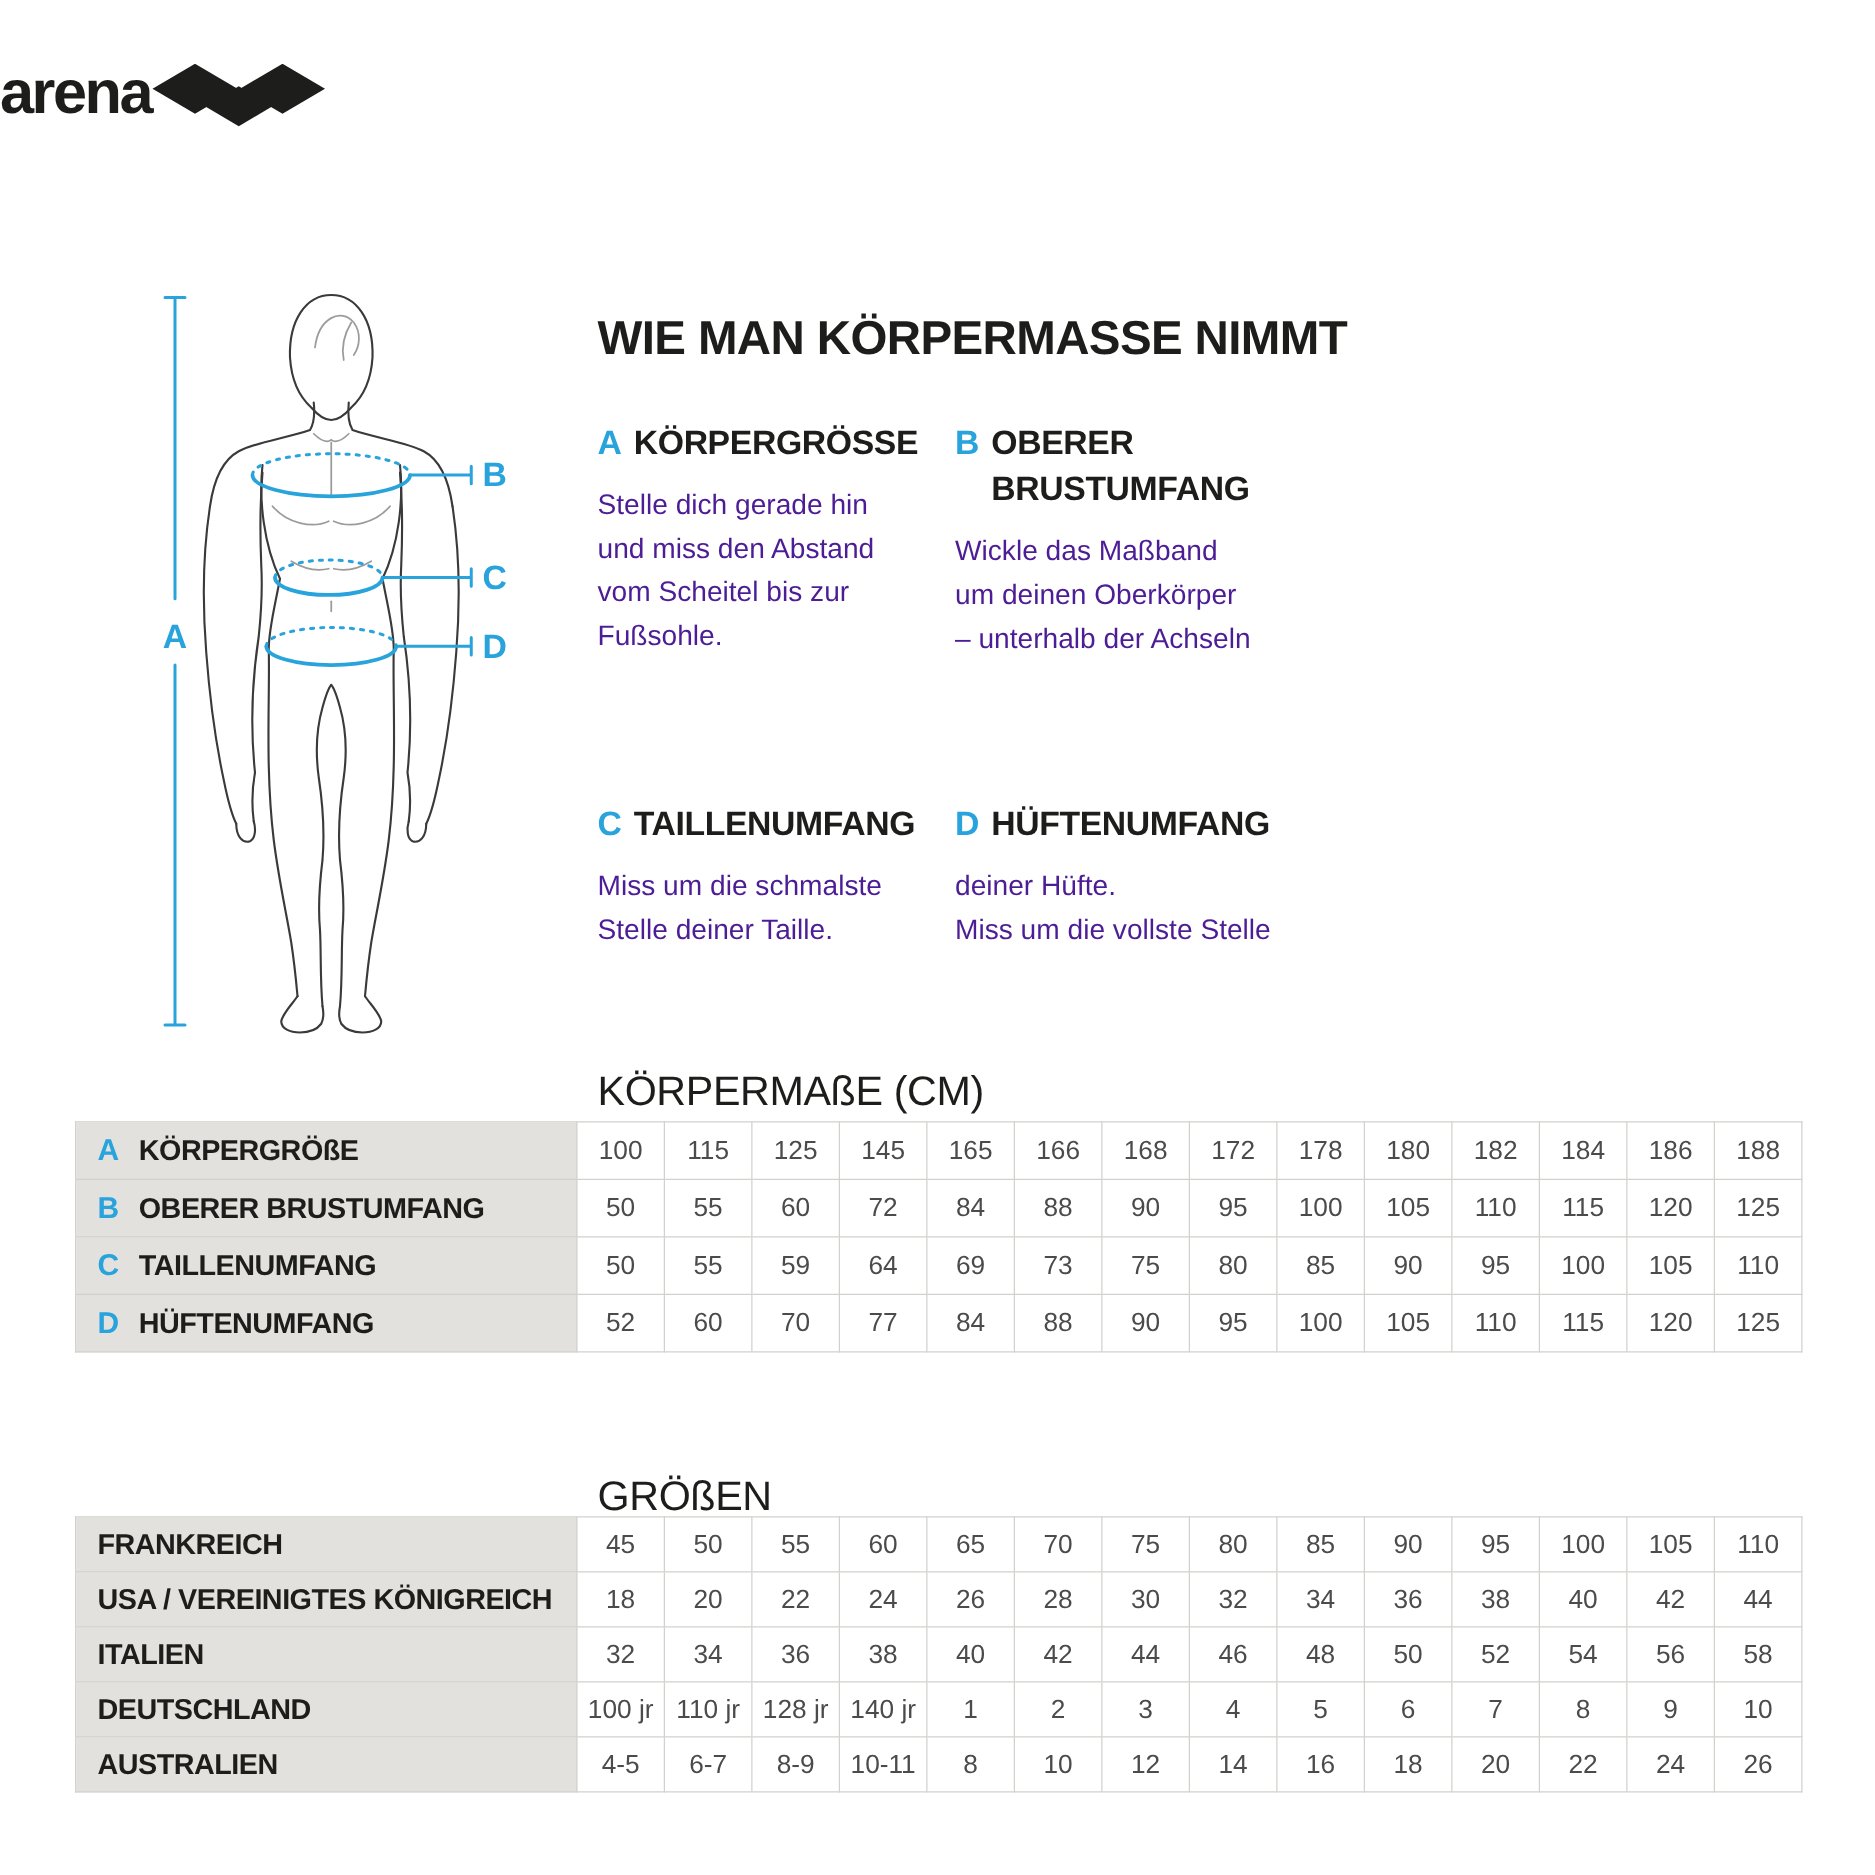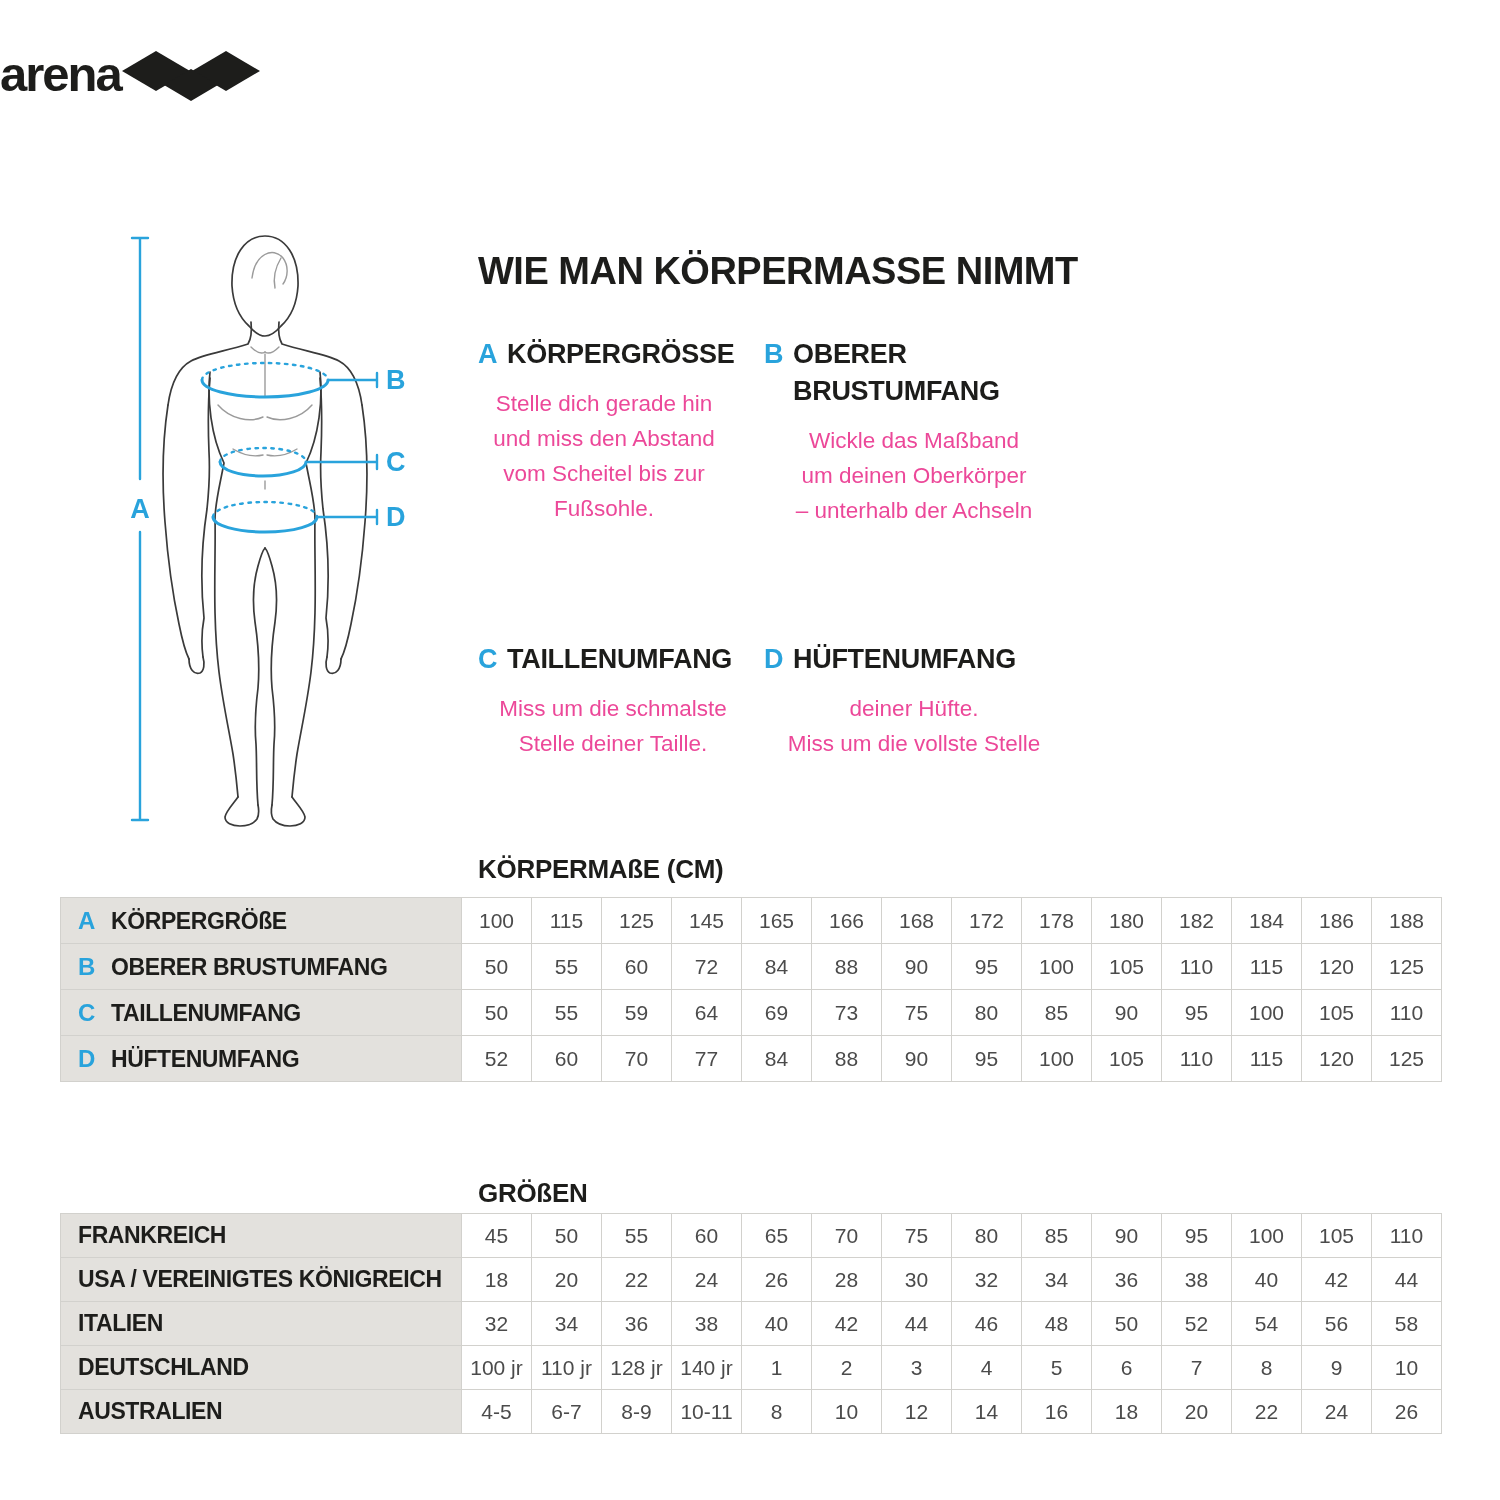--- a/index.html
+++ b/index.html
@@ -13,23 +13,23 @@
   .logo-word { font-size:49px; font-weight:800; letter-spacing:-2px; line-height:1; color:#1d1d1b; }
   .logo-mark { margin-top:7px; }
   
   .main-title { position:absolute; left:478px; top:250px; font-size:38px; font-weight:800; letter-spacing:-0.5px; white-space:nowrap; }
   
   .sec { position:absolute; }
   .sec-head-line { font-size:27px; font-weight:800; line-height:37px; letter-spacing:-0.3px; white-space:nowrap; }
   .sec-letter { display:inline-block; width:29px; color:#29A3DC; }
   .sec-head-cont { padding-left:29px; }
   .sec-body { margin-top:13px; }
-  .sec-line { font-size:22.5px; color:#ec4899; line-height:35px; white-space:nowrap;text-align:center; }
-  
-  .tbl-title { position:absolute; font-size:26px; font-weight:700; letter-spacing:-0.3px; }
+  .sec-line { font-size:22.5px; color:#4c1d95; line-height:35px; white-space:nowrap; }
+  
+  .tbl-title { position:absolute; font-size:33px; font-weight:400; letter-spacing:-0.3px; }
   table.sizes { position:absolute; left:60px; border-collapse:collapse; table-layout:fixed; }
   table.sizes td { border:1px solid #d2d1cd; }
   td.lbl { background:#e3e1dd; padding-left:17px; white-space:nowrap; }
   .ltr { display:inline-block; width:33px; color:#29A3DC; font-size:24px; font-weight:800; }
   .lblt { font-size:23px; font-weight:800; letter-spacing:-0.4px; color:#1d1d1b; }
   td.val { background:#ffffff; text-align:center; font-size:21px; color:#4b4b4b; }
   #measure-table td { height:46px; }
   #size-table td { height:44px; }
   
   .figure-svg { position:absolute; left:105px; top:222px; }

